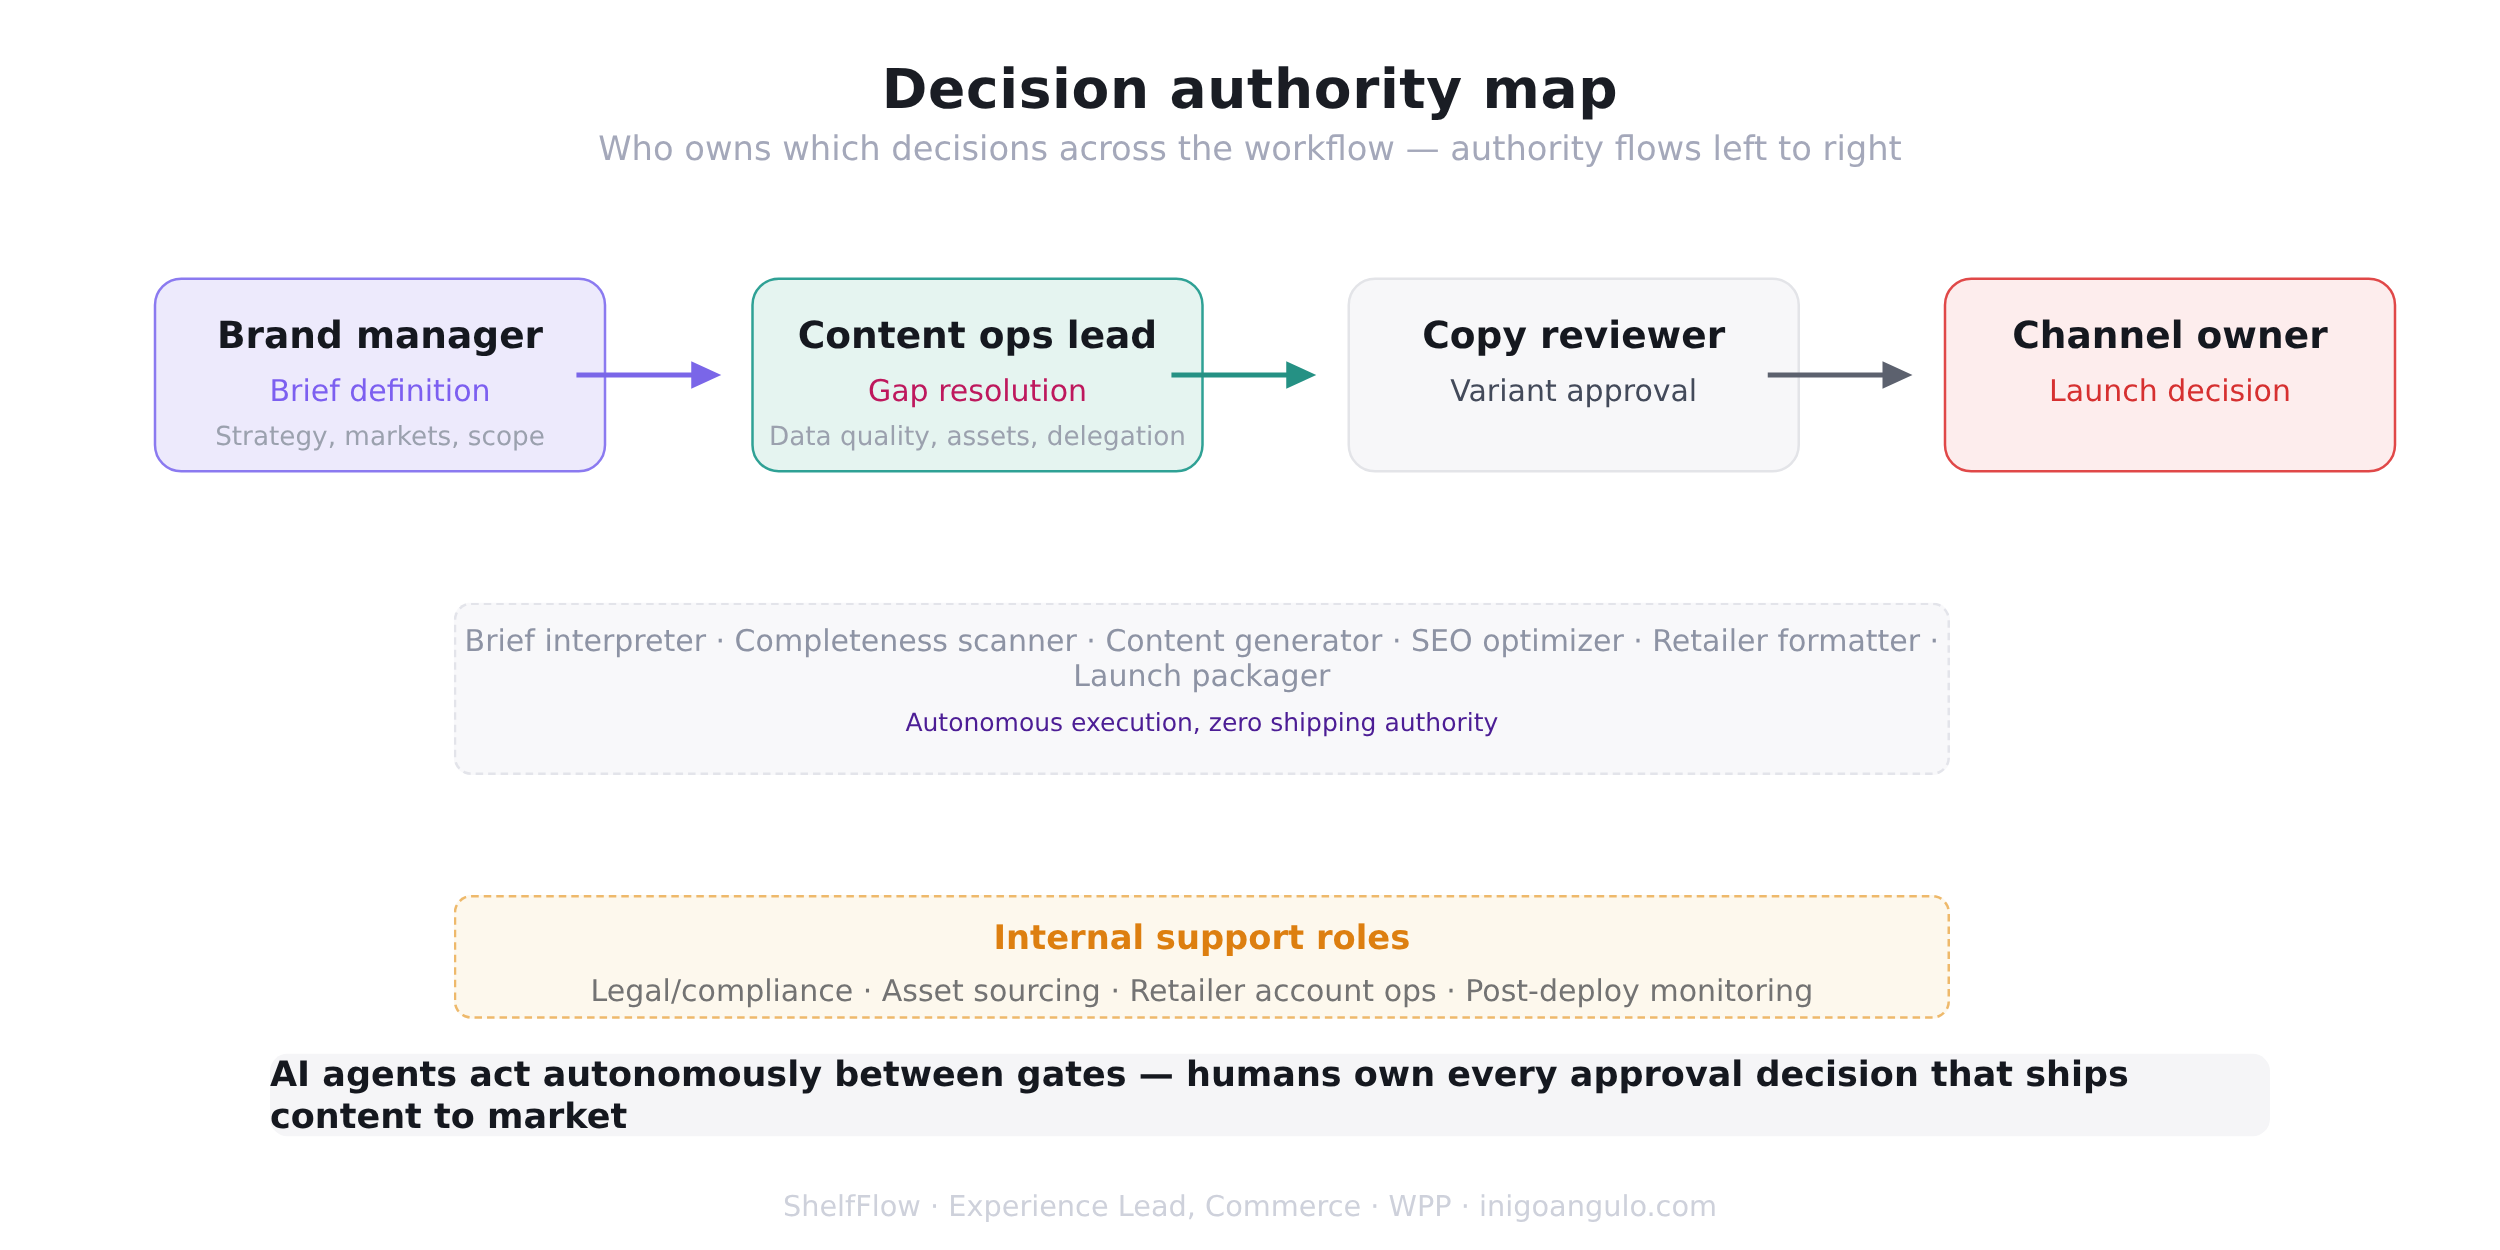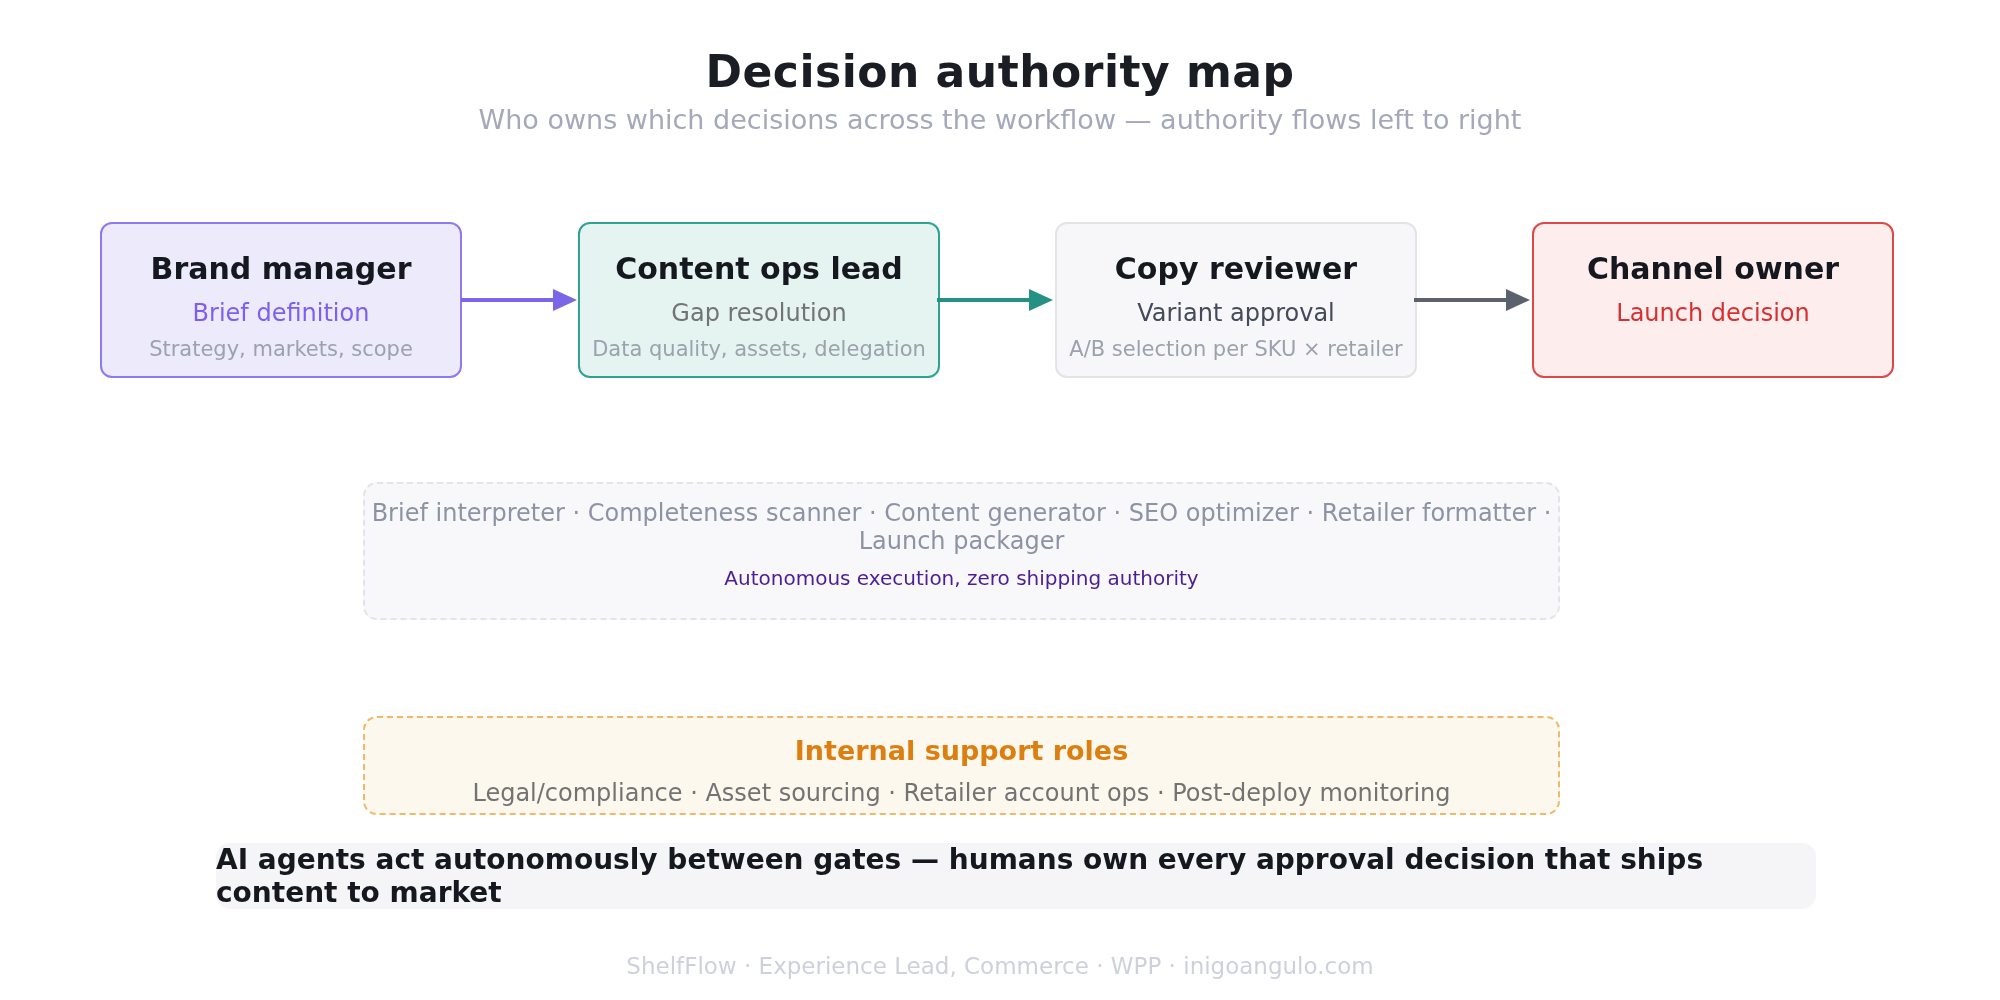--- a/index.html
+++ b/index.html
@@ -5,29 +5,29 @@
   html,body { margin:0; padding:0; background:#ffffff; }
   body { width:2000px; height:1000px; font-family:"DejaVu Sans", sans-serif; }
   .canvas { position:relative; width:2000px; height:1000px; background:#ffffff; overflow:hidden; }
 
   .page-title { position:absolute; top:46px; left:0; width:2000px; text-align:center;
     font-size:44px; font-weight:bold; color:#1a1d24; letter-spacing:0.5px; }
   .page-subtitle { position:absolute; top:104px; left:0; width:2000px; text-align:center;
     font-size:27px; color:#a4a8ba; }
 
   .role-card { position:absolute; top:222px; width:362px; height:156px; box-sizing:border-box;
-    border-radius:12px; border:2.5px solid transparent; text-align:center; }
+    border-radius:22px; border:2.5px solid transparent; text-align:center;margin-left:23px; }
   .role-card.purple { background:#edeafc; border-color:#8b7af0; }
   .role-card.teal   { background:#e5f4f0; border-color:#2fa195; }
   .role-card.gray   { background:#f7f7f9; border-color:#e3e4e8; }
   .role-card.red    { background:#fdeded; border-color:#e04848; }
   .role-title { margin-top:27px; font-size:30px; font-weight:bold; color:#15181f; }
   .role-decision { margin-top:13px; font-size:24px; }
   .purple .role-decision { color:#7c5ff0; }
-  .teal   .role-decision { color:#737373; }
+  .teal   .role-decision { color:#be185d; }
   .gray   .role-decision { color:#434a5a; }
   .red    .role-decision { color:#d63030; }
   .role-detail { margin-top:10px; font-size:21px; color:#9ba1ae; }
 
   .flow-arrow { position:absolute; top:284px; width:118px; height:32px; }
 
   .layer-box { position:absolute; left:363px; box-sizing:border-box; width:1197px;
     border-radius:14px; text-align:center; }
   .ai-layer { top:482px; height:138px; background:#f8f8fa; border:2px dashed #e3e4ea; }
   .ai-title { margin-top:23px; font-size:27px; font-weight:bold; color:#5d6275; }
@@ -61,21 +61,20 @@
 
   <div class="role-card teal" style="left:578px">
     <div class="role-title">Content ops lead</div>
     <div class="role-decision">Gap resolution</div>
     <div class="role-detail">Data quality, assets, delegation</div>
   </div>
 
   <div class="role-card gray" style="left:1055px">
     <div class="role-title">Copy reviewer</div>
     <div class="role-decision">Variant approval</div>
-    <div class="role-detail">A/B selection per SKU × retailer</div>
   </div>
 
   <div class="role-card red" style="left:1532px">
     <div class="role-title">Channel owner</div>
     <div class="role-decision">Launch decision</div>
   </div>
 
   <svg class="flow-arrow" style="left:461px" viewBox="0 0 118 32">
     <line x1="0" y1="16" x2="94" y2="16" stroke="#7a66e8" stroke-width="4"></line>
     <polygon points="92,5 116,16 92,27" fill="#7a66e8"></polygon>

